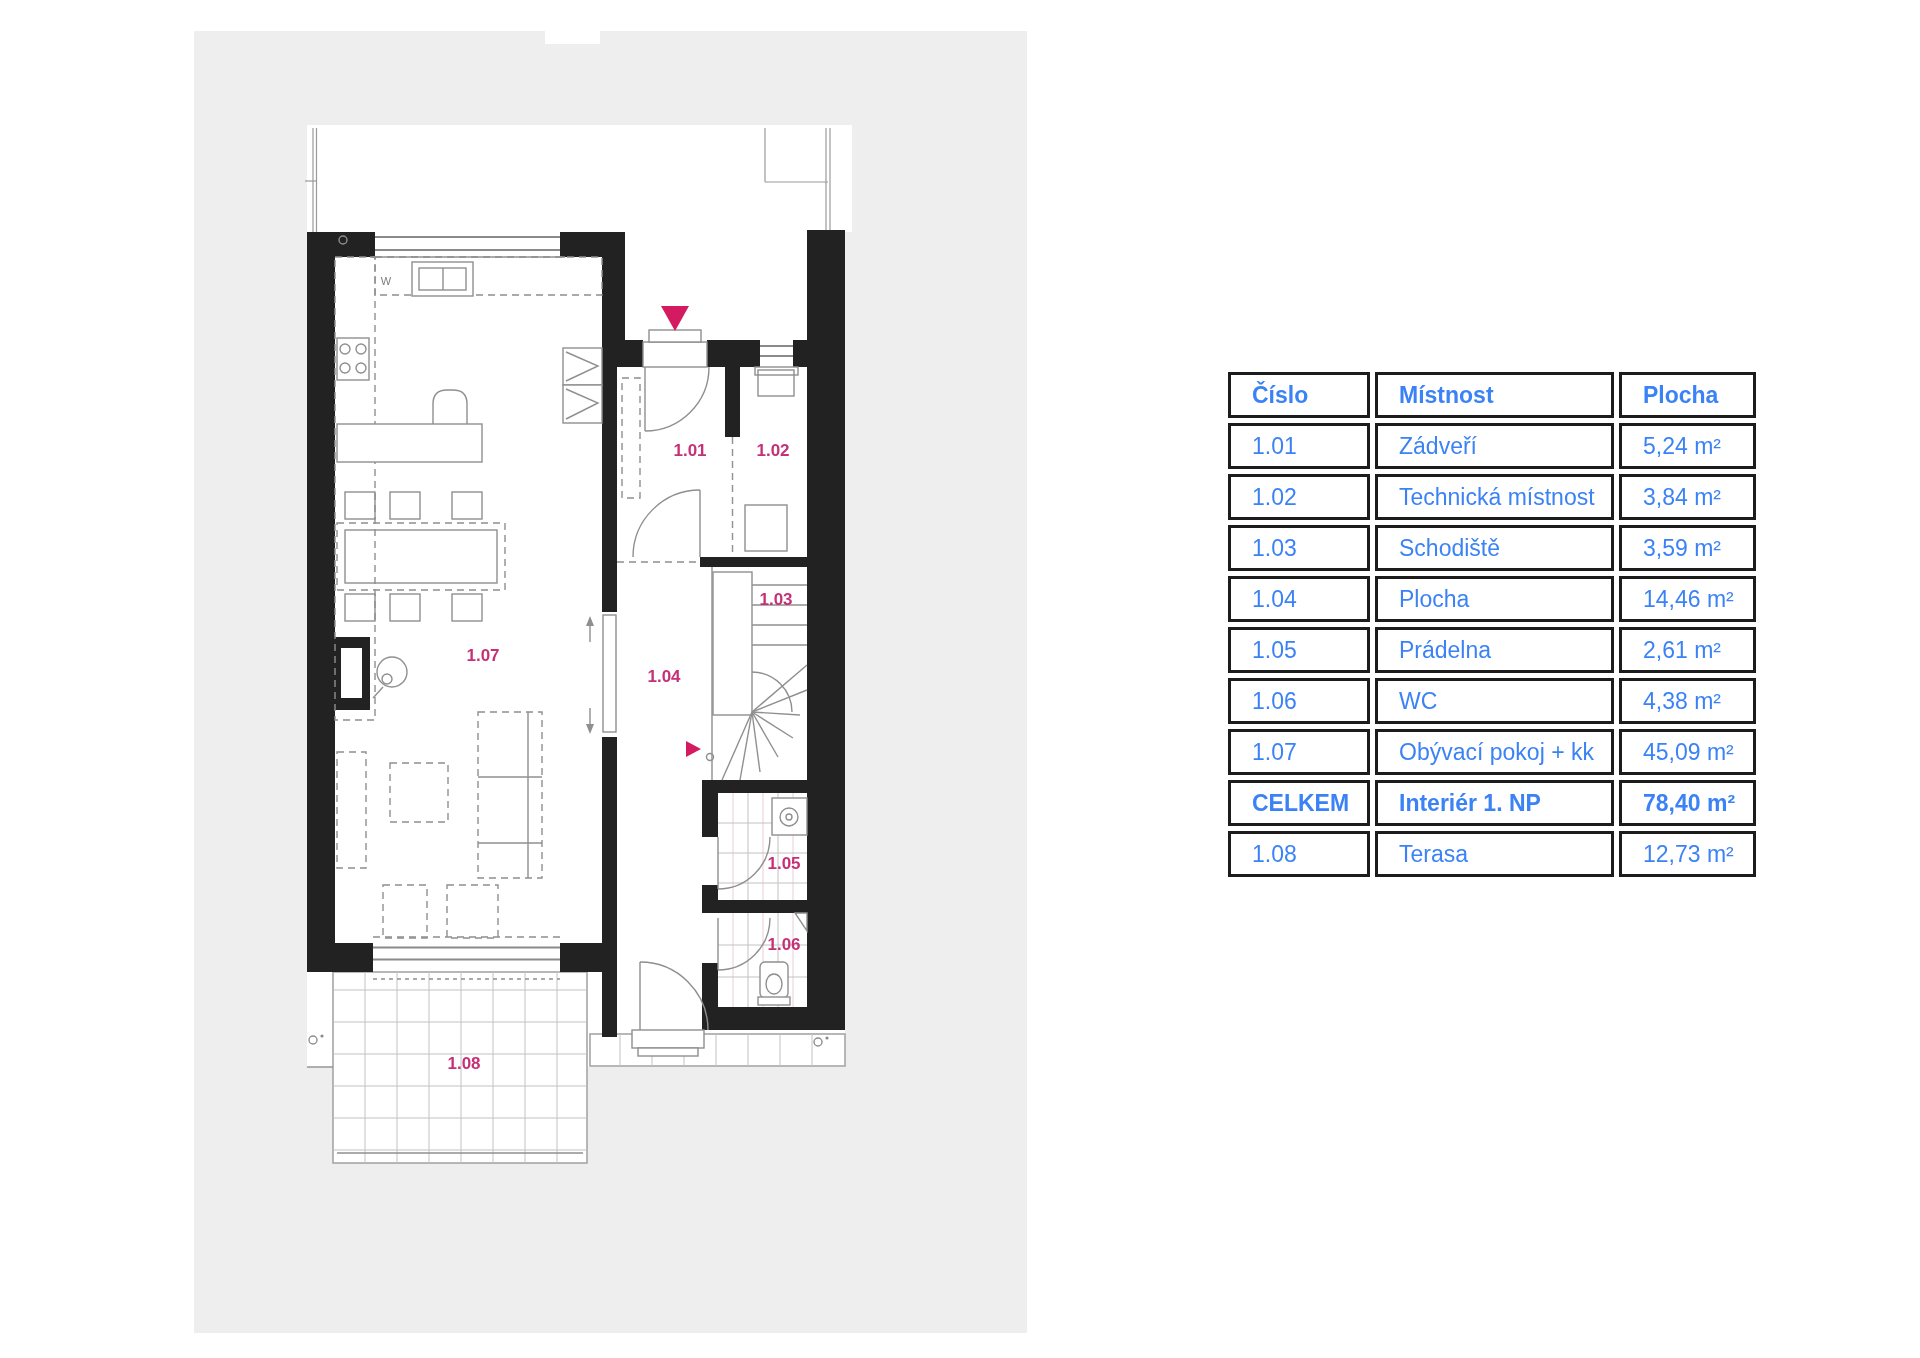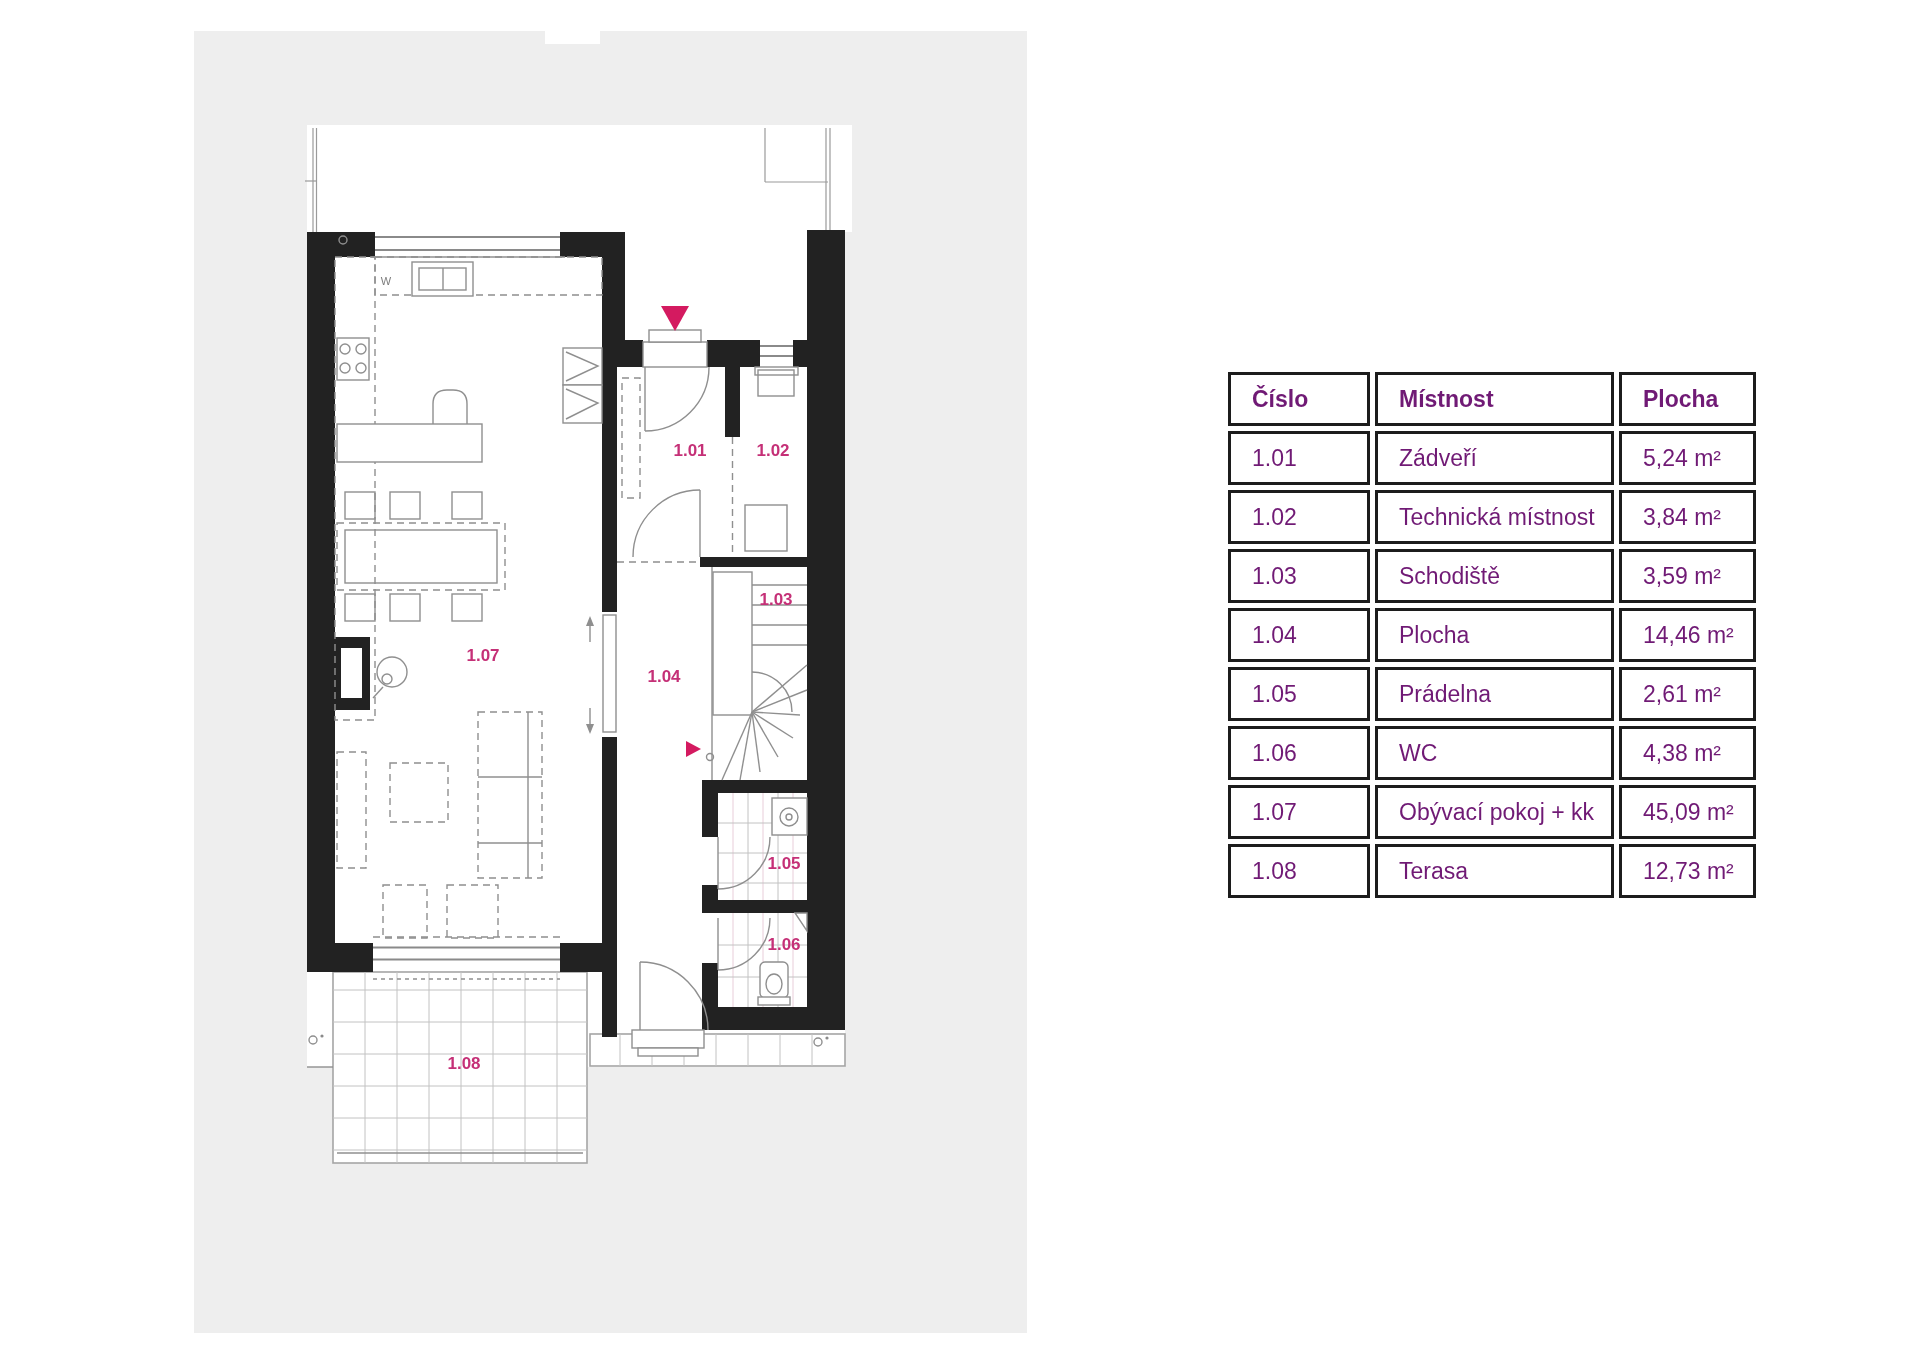--- a/index.html
+++ b/index.html
@@ -6,21 +6,21 @@
   .page{position:relative;width:1920px;height:1358px;background:#ffffff;overflow:hidden;
         font-family:"Liberation Sans",sans-serif;}
   .plan-panel{position:absolute;left:194px;top:31px;width:833px;height:1302px;background:#eeeeee;}
   .plan-panel svg{display:block;}
 
   
   .area-table{position:absolute;left:1223px;top:367px;}
   .area-table table{border-collapse:separate;border-spacing:5px;table-layout:fixed;width:538px;}
   .area-table th,.area-table td{
       background:#ffffff;border:3px solid #1c1c1c;box-sizing:border-box;
-      height:54px;padding:0 4px 0 21px;font-size:23px;color:#701a75;
+      height:46px;padding:0 4px 0 21px;font-size:23px;color:#3b82f6;
       text-align:left;vertical-align:middle;white-space:nowrap;overflow:hidden;}
   .area-table th{font-weight:bold;}
   .area-table tr.total-row td{font-weight:bold;}
 
   
   .wall{fill:#222222;stroke:none;}
   .paper{fill:#ffffff;stroke:none;}
   .thin{stroke:#8f8f8f;stroke-width:1.4;fill:none;}
   .thin2{stroke:#9a9a9a;stroke-width:1.2;fill:none;}
   .wline{stroke:#8a8a8a;stroke-width:2;fill:none;}
@@ -309,20 +309,25 @@
           <tr>
             <td>1.06</td>
             <td>WC</td>
             <td>4,38 m²</td>
           </tr>
           <tr>
             <td>1.07</td>
             <td>Obývací pokoj + kk</td>
             <td>45,09 m²</td>
           </tr>
+          <tr class="total-row">
+            <td>CELKEM</td>
+            <td>Interiér 1. NP</td>
+            <td>78,40 m²</td>
+          </tr>
           <tr>
             <td>1.08</td>
             <td>Terasa</td>
             <td>12,73 m²</td>
           </tr>
         </tbody>
     </table>
   </section>
 </div>
 

